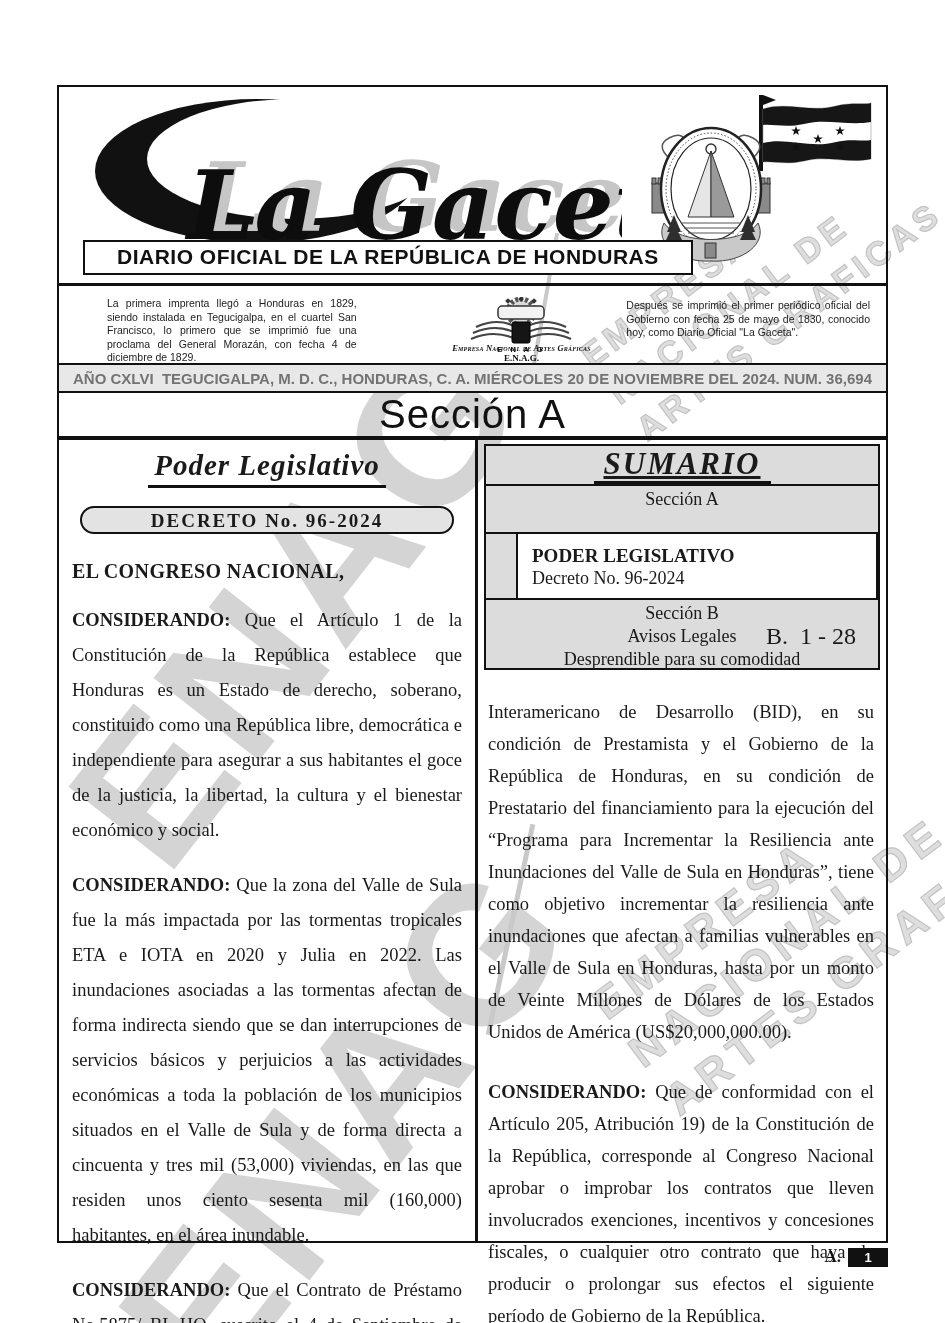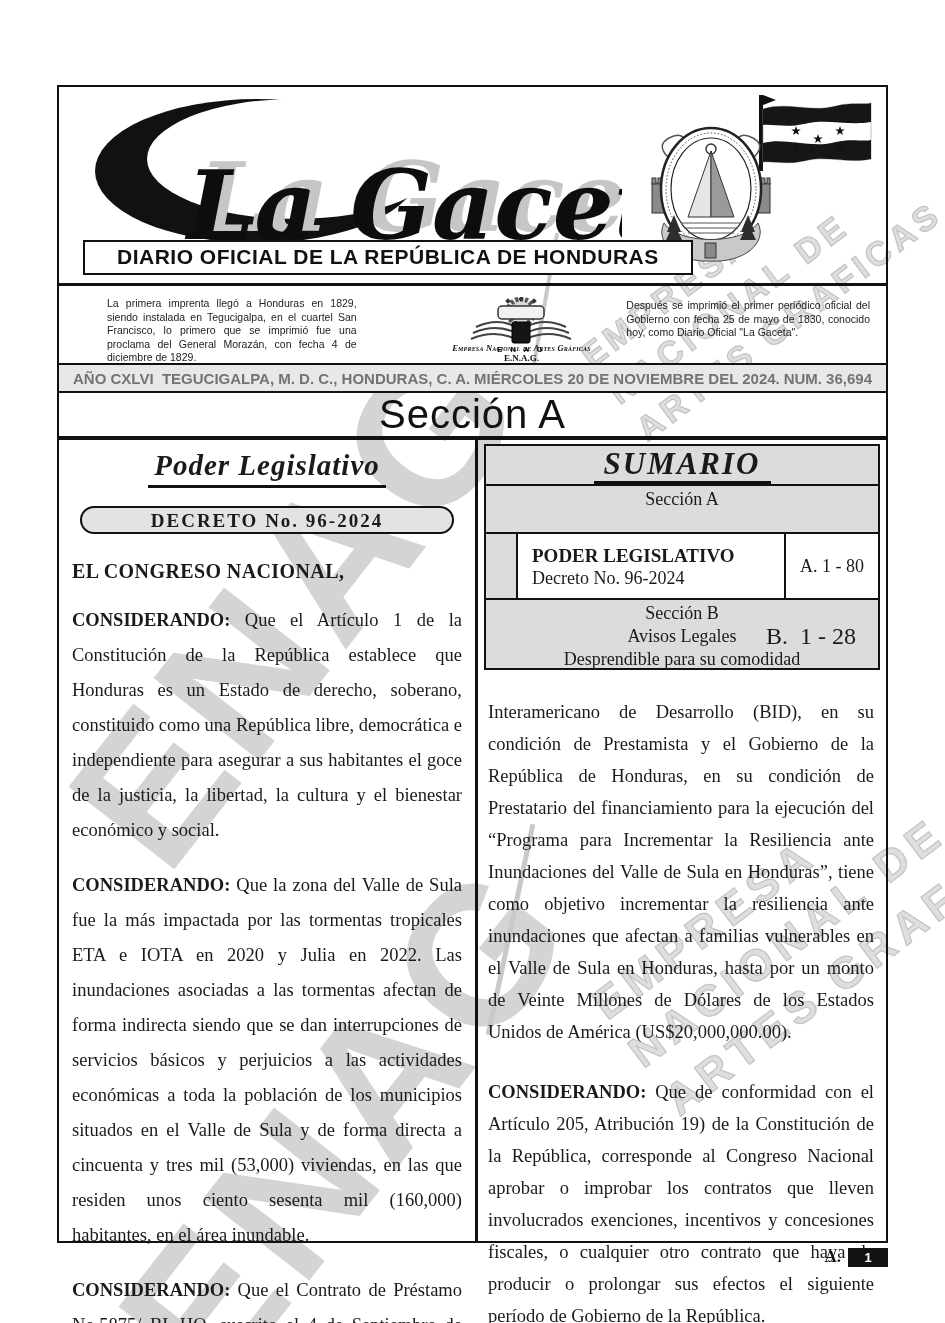--- a/index.html
+++ b/index.html
@@ -109,21 +109,21 @@
   .col-left  .para.first { }
   .col-right .para { line-height:32px; margin-top:28px; padding:0 12px 0 10px; }
   .col-right .para.first { margin-top:26px; }
   .para .lead { font-weight:bold; }
 
   
   .sumario { margin:4px 6px 0; border:2px solid #111; background:#dcdcdc; }
   .sumario-title { height:40px; text-align:center; border-bottom:2px solid #111; padding-top:1px; }
   .sumario-title span {
     display:inline-block; font-weight:bold; font-style:italic; font-size:31px; line-height:33px;
-    letter-spacing:2px; border-bottom:4px solid #111; padding:0 10px 1px;
+    letter-spacing:2px; border-bottom:4px solid #111; padding:0 10px 1px;text-decoration:underline;
   }
   .sumario-seca { height:48px; border-bottom:2px solid #111; text-align:center; font-size:18px; line-height:23px; padding-top:2px; }
   .sumario-entry { display:flex; height:66px; border-bottom:2px solid #111; }
   .entry-gutter { width:30px; }
   .entry-main {
     flex:1; background:#fff; border-left:2px solid #111; border-right:2px solid #111;
     padding:11px 0 0 14px; font-size:18px; line-height:22px;
   }
   .entry-org { font-weight:bold; font-size:19px; }
   .entry-pages { width:92px; background:#fff; display:flex; align-items:center; justify-content:center; font-size:18px; }
@@ -278,21 +278,20 @@
         </div>
         <div class="sumario-seca">
           <div>Sección A</div>
         </div>
         <div class="sumario-entry">
           <div class="entry-gutter"></div>
           <div class="entry-main">
             <div class="entry-org">PODER LEGISLATIVO</div>
             <div class="entry-doc">Decreto No. 96-2024</div>
           </div>
-          <div class="entry-pages">A. 1 - 80</div>
         </div>
         <div class="sumario-secb">
           <div>Sección B</div>
           <div>Avisos Legales</div>
           <div class="secb-pages">B.&nbsp; 1 - 28</div>
           <div>Desprendible para su comodidad</div>
         </div>
       </div>
 
       <p class="para first"><span class="lead"></span><span>Interamericano de Desarrollo (BID), en su condición de Prestamista y el Gobierno de la República de Honduras, en su condición de Prestatario del financiamiento para la ejecución del “Programa para Incrementar la Resiliencia ante Inundaciones del Valle de Sula en Honduras”, tiene como objetivo incrementar la resiliencia ante inundaciones que afectan a familias vulnerables en el Valle de Sula en Honduras, hasta por un monto de Veinte Millones de Dólares de los Estados Unidos de América (US$20,000,000.00).</span></p>

